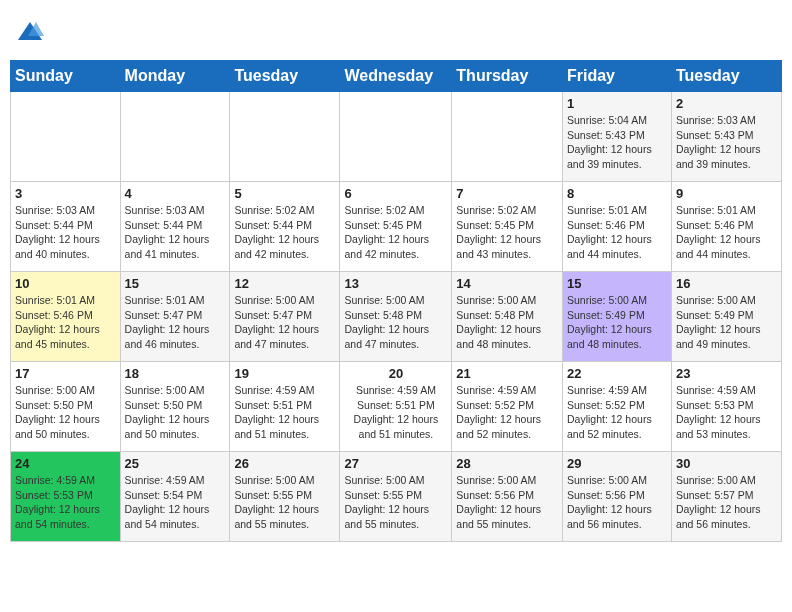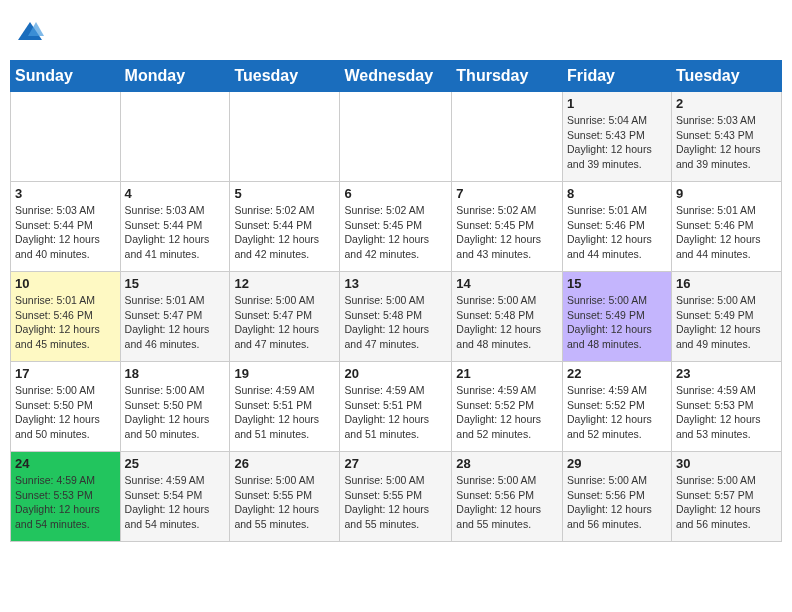--- a/index.html
+++ b/index.html
@@ -205,21 +205,21 @@
           <div class="day-info">Sunrise: 5:00 AM<br>Sunset: 5:50 PM<br>Daylight: 12 hours and 50 minutes.</div>
         </td>
         <td style="background: rgb(255, 255, 255);">
           <span class="day-num">18</span>
           <div class="day-info">Sunrise: 5:00 AM<br>Sunset: 5:50 PM<br>Daylight: 12 hours and 50 minutes.</div>
         </td>
         <td style="background: rgb(255, 255, 255);">
           <span class="day-num">19</span>
           <div class="day-info">Sunrise: 4:59 AM<br>Sunset: 5:51 PM<br>Daylight: 12 hours and 51 minutes.</div>
         </td>
-        <td style="background: rgb(255, 255, 255);">
+        <td style="background: rgb(255, 255, 255); text-align: center;">
           <span class="day-num">20</span>
           <div class="day-info">Sunrise: 4:59 AM<br>Sunset: 5:51 PM<br>Daylight: 12 hours and 51 minutes.</div>
         </td>
         <td style="background: rgb(255, 255, 255);">
           <span class="day-num">21</span>
           <div class="day-info">Sunrise: 4:59 AM<br>Sunset: 5:52 PM<br>Daylight: 12 hours and 52 minutes.</div>
         </td>
         <td style="background: rgb(255, 255, 255);">
           <span class="day-num">22</span>
           <div class="day-info">Sunrise: 4:59 AM<br>Sunset: 5:52 PM<br>Daylight: 12 hours and 52 minutes.</div>

